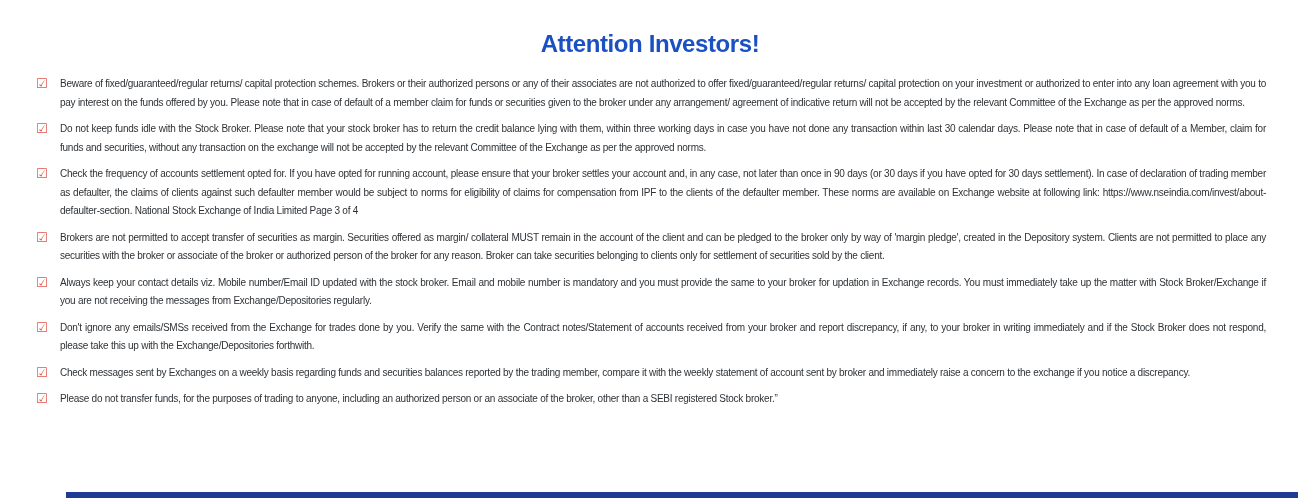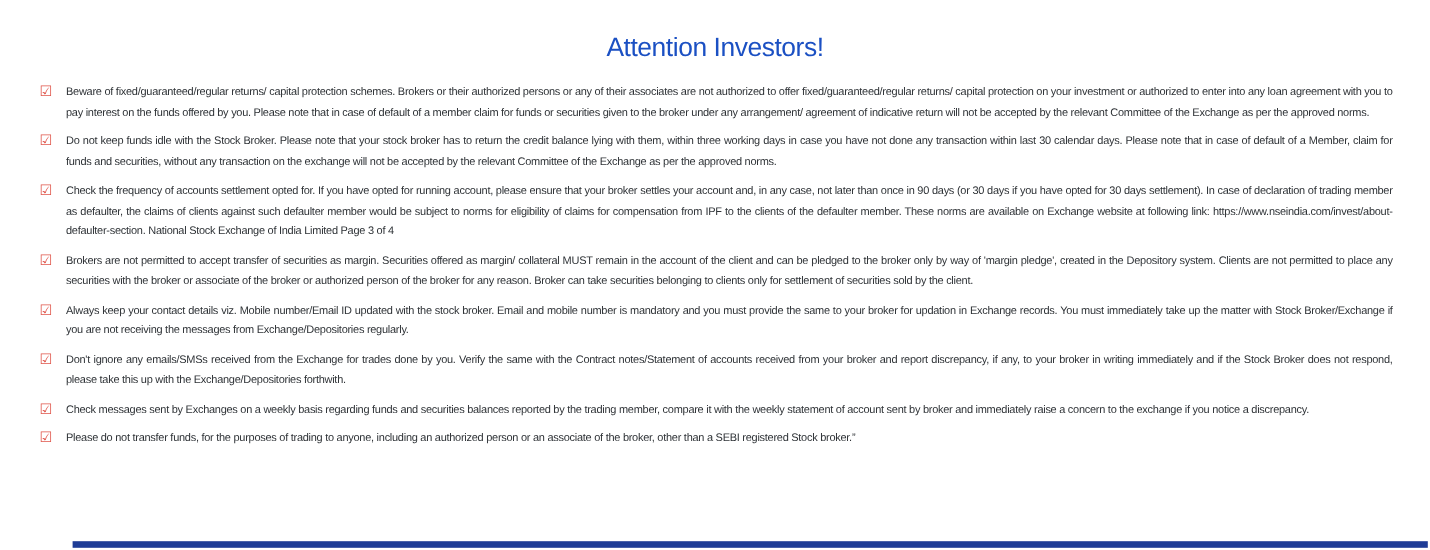--- a/index.html
+++ b/index.html
@@ -15,21 +15,21 @@
     font-family: "Liberation Sans", sans-serif;
   }
   .page {
     position: absolute;
     inset: 0;
   }
   .heading {
     text-align: center;
     color: var(--heading-color, #1b50c3);
     font-size: 24px;
-    font-weight: 400;
+    font-weight: 700;
     letter-spacing: -0.4px;
     margin: 30px 0 17px 0;
   }
   .bullets {
     padding: 0 34px 0 36px;
   }
   .bullet {
     display: flex;
     align-items: flex-start;
     margin-bottom: 8px;

